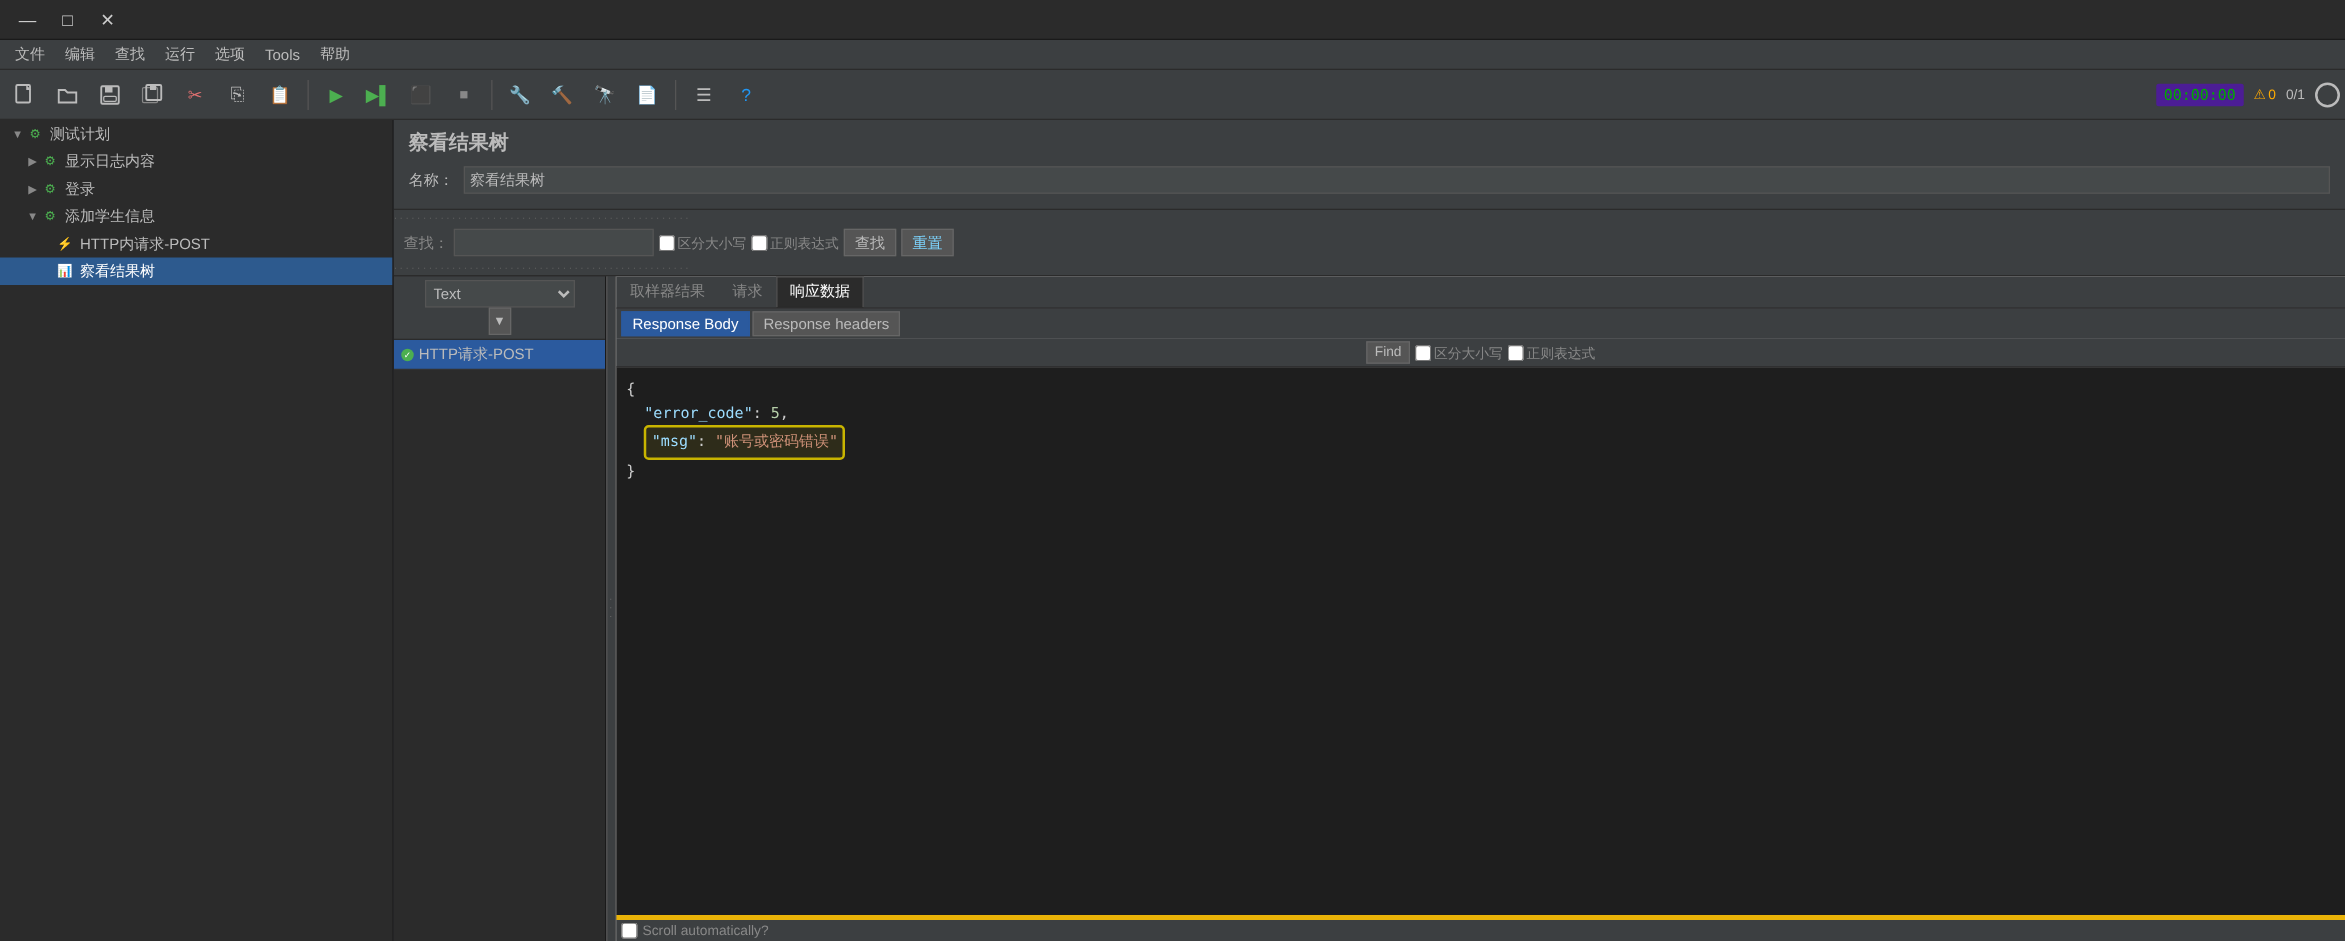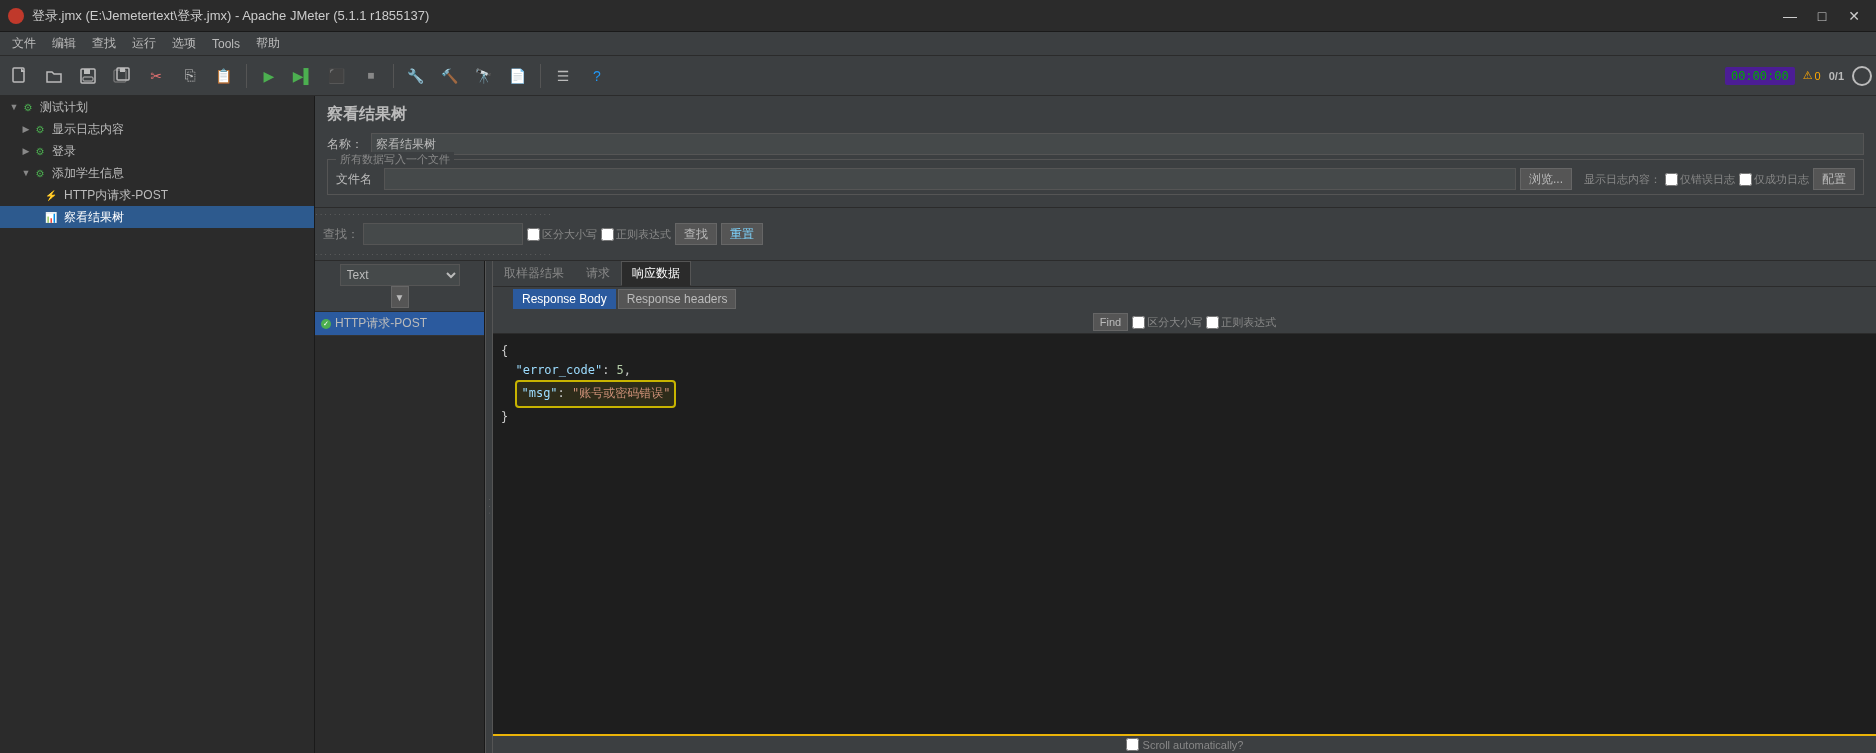--- a/index.html
+++ b/index.html
@@ -122,21 +122,20 @@
     .warning-badge {
       display: flex;
       align-items: center;
       gap: 2px;
       font-size: 11px;
       color: #ffaa00;
     }
     .counter-badge {
       font-size: 11px;
       color: #bbbbbb;
-      font-weight: bold;
     }
     .globe-icon {
       width: 20px;
       height: 20px;
       border: 2px solid #bbbbbb;
       border-radius: 50%;
       display: inline-block;
     }
 
     
@@ -485,21 +484,20 @@
       background: #555;
       border: 1px solid #666;
       height: 20px;
       display: flex;
       align-items: center;
     }
     .inner-tab.active {
       background: #2b5a9e;
       color: #ffffff;
       border-color: #2b5a9e;
-      margin-left: 16px;
     }
 
     
     .find-bar {
       display: flex;
       align-items: center;
       justify-content: center;
       padding: 2px 4px;
       gap: 4px;
       background: #3c3f41;
@@ -548,22 +546,21 @@
       background: rgba(200, 180, 0, 0.1);
     }
 
     
     .scroll-auto-row {
       display: flex;
       align-items: center;
       padding: 2px 4px;
       gap: 4px;
       background: #3c3f41;
-      border-top: 2px solid #eab308;
-      justify-content: center;
+      border-top: 4px solid #eab308;
     }
     .scroll-auto-checkbox {
       display: flex;
       align-items: center;
       gap: 4px;
       font-size: 11px;
       color: #888;
     }
 
     
@@ -582,24 +579,20 @@
       writing-mode: vertical-rl;
       color: #666;
       font-size: 8px;
       letter-spacing: 1px;
     }
   </style>
 </head>
 <body>
 
 <div class="title-bar">
-  <div class="title-bar-left">
-    <span class="title-icon"></span>
-    <span class="title-text">登录.jmx (E:\Jemetertext\登录.jmx) - Apache JMeter (5.1.1 r1855137)</span>
-  </div>
   <div class="title-controls">
     <button class="title-btn">—</button>
     <button class="title-btn">□</button>
     <button class="title-btn close">✕</button>
   </div>
 </div>
 
 <div class="menu-bar">
   <div class="menu-item">文件</div>
   <div class="menu-item">编辑</div>
@@ -707,40 +700,20 @@
   <div class="right-panel">
 
     <div class="panel-header">
       <div class="panel-title">察看结果树</div>
 
       <div class="form-row">
         <span class="form-label">名称：</span>
         <input class="form-input" type="text" value="察看结果树" style="">
       </div>
 
-      <div class="file-section">
-        <span class="file-section-legend">所有数据写入一个文件</span>
-        <div class="file-row">
-          <span class="form-label">文件名</span>
-          <input class="file-input" type="text" style="">
-          <button class="browse-btn">浏览...</button>
-          <div class="log-options">
-            <span class="log-label">显示日志内容：</span>
-            <label class="checkbox-item">
-              <input type="checkbox" style="">
-              <span>仅错误日志</span>
-            </label>
-            <label class="checkbox-item">
-              <input type="checkbox" style="">
-              <span>仅成功日志</span>
-            </label>
-            <button class="config-btn">配置</button>
-          </div>
-        </div>
-      </div>
     </div>
 
     <div class="divider-row">
       <span class="divider-dots">···················································</span>
     </div>
 
     <div class="search-row">
       <span class="search-label">查找：</span>
       <input class="search-input" type="text" style="">
       <label class="checkbox-item">

